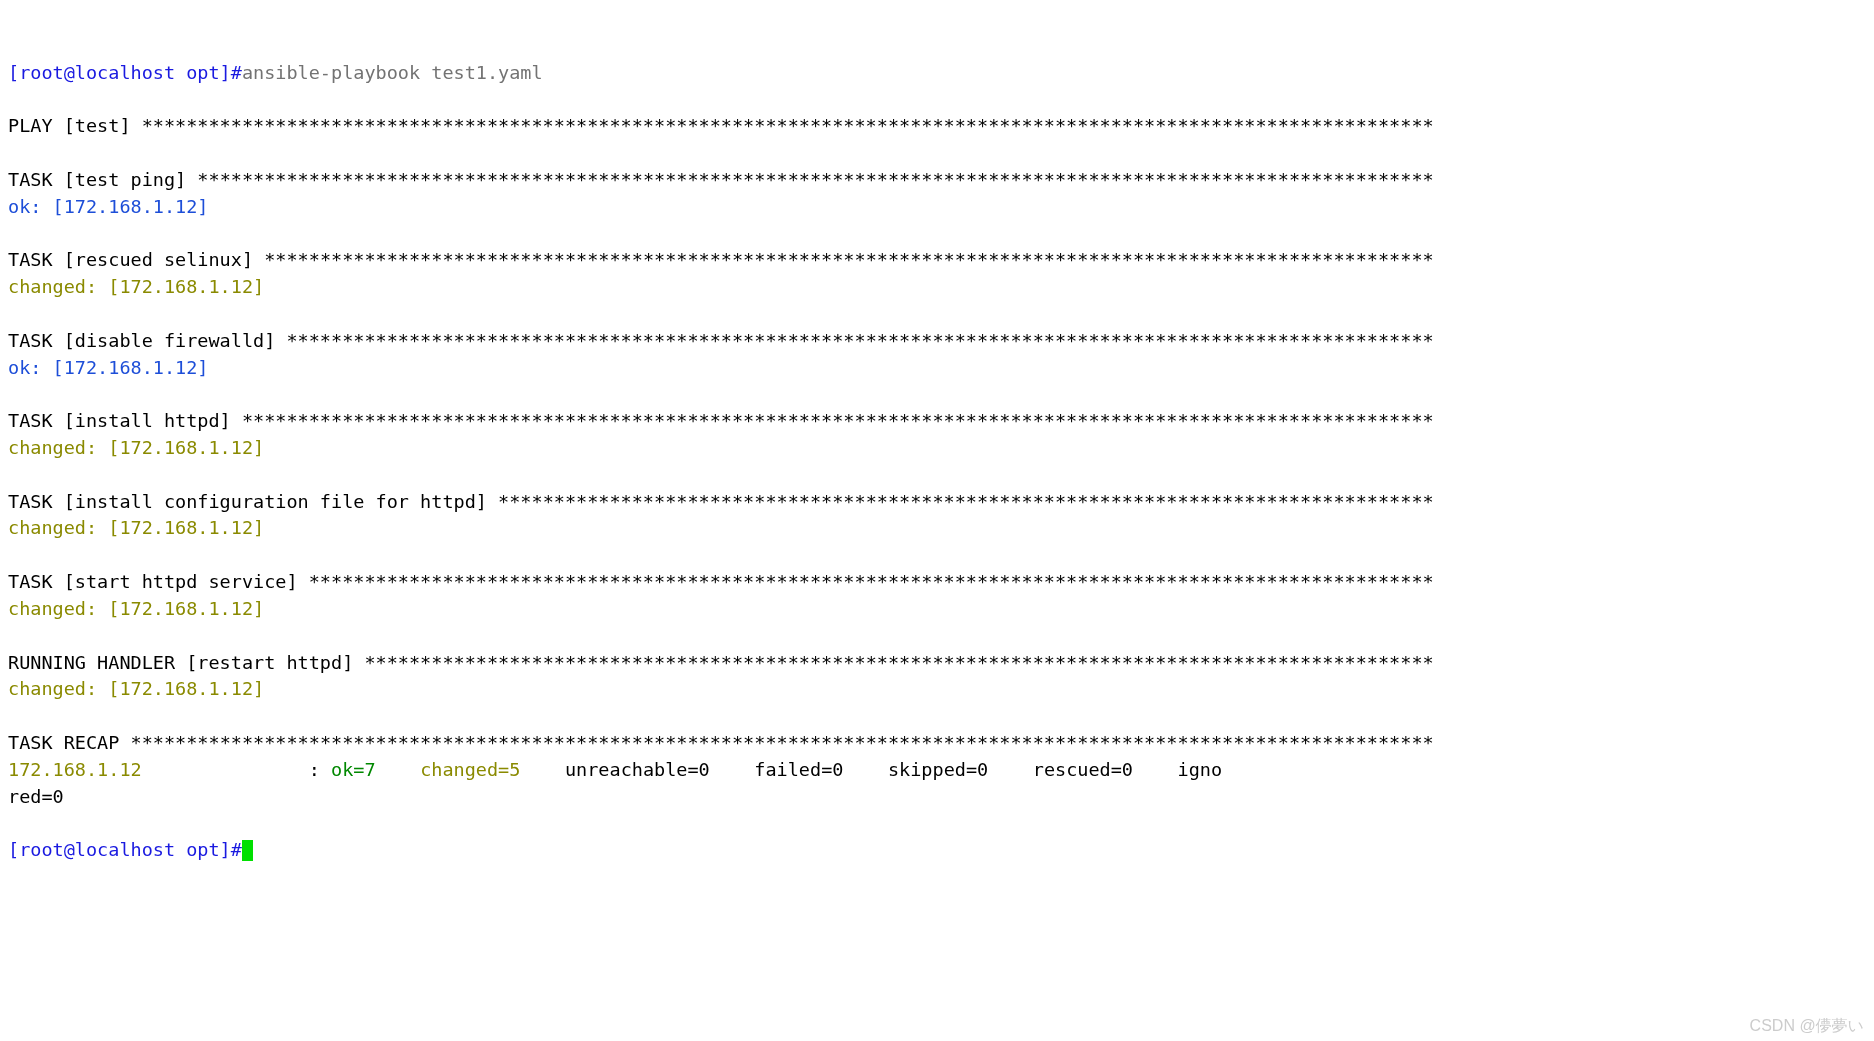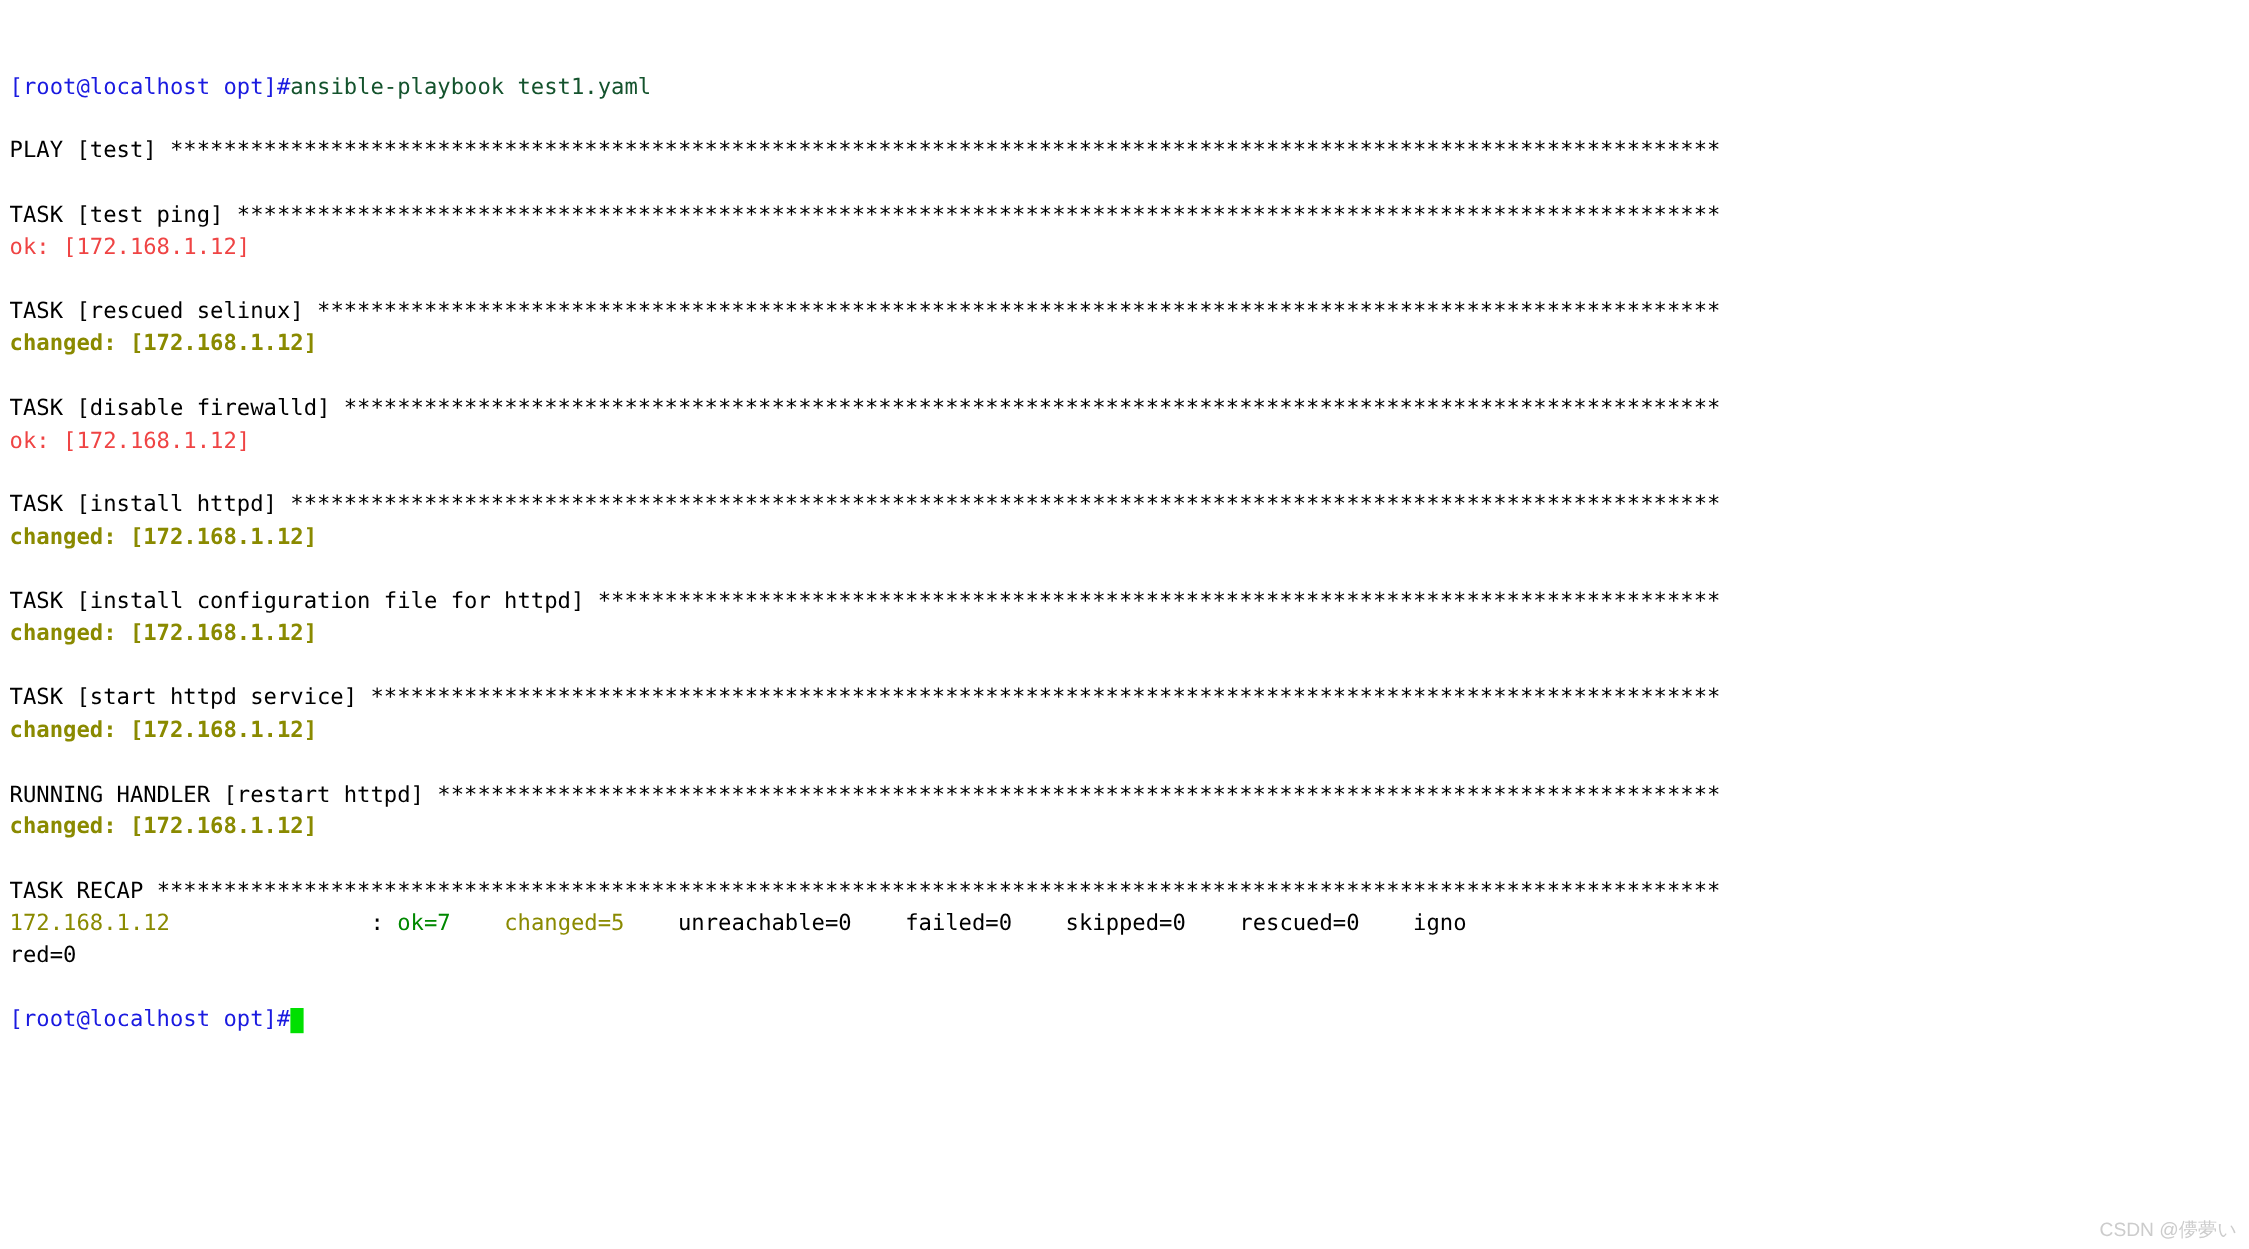--- a/index.html
+++ b/index.html
@@ -7,23 +7,23 @@
       padding: 6px 8px;
       background: #ffffff;
       font-family: "DejaVu Sans Mono", "Liberation Mono", Consolas, monospace;
       font-size: 18.5px;
       line-height: 1.45;
       color: #000000;
       white-space: pre;
       overflow-x: hidden;
     }
     .prompt { color: #1a1ae0; font-weight: normal; }
-    .cmd { color: #14532d; font-weight: normal; }
-    .ok-green { color: #ef4444; text-align: right; }
-    .changed-olive { color: #8a8a00; font-weight: bold; }
+    .cmd { color: #737373; font-weight: normal; }
+    .ok-green { color: #1d4ed8; text-align: right; }
+    .changed-olive { color: #8a8a00; }
     .recap-host { color: #8a8a00; }
     .recap-ok { color: #008800; }
     .recap-changed { color: #8a8a00; }
     .cursor {
       display: inline-block;
       width: 0.6em;
       height: 1.15em;
       background: #00e000;
       vertical-align: text-bottom;
       margin-bottom: -0.05em;

